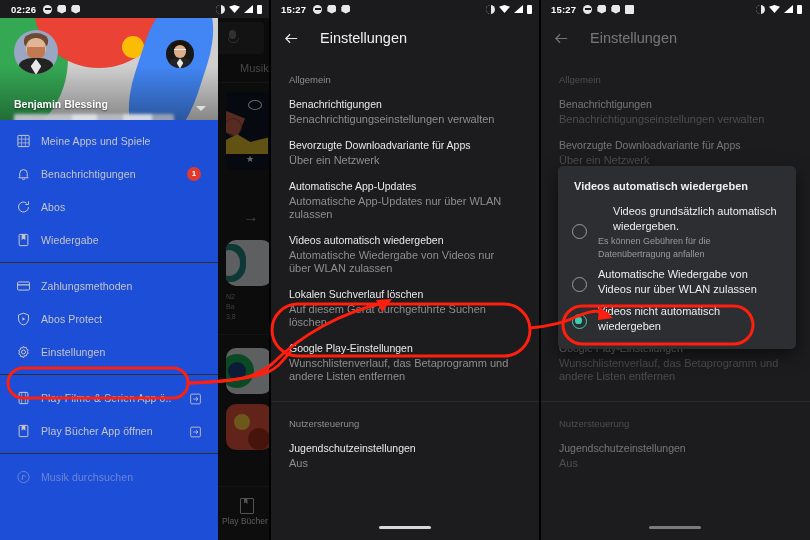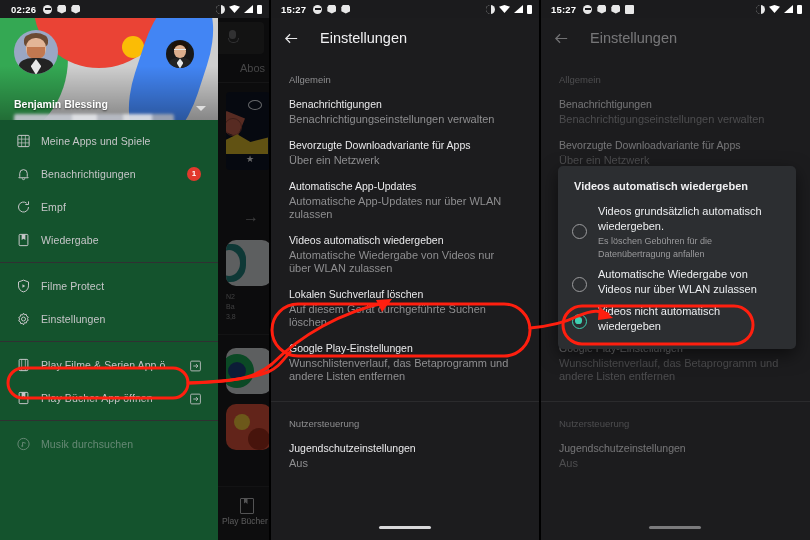--- a/index.html
+++ b/index.html
@@ -55,21 +55,21 @@
   .ps-card4{position:absolute;left:226px;top:404px;width:46px;height:46px;background:#d9513a;border-radius:10px;overflow:hidden;}
   .ps-c4a{position:absolute;left:8px;top:10px;width:16px;height:16px;background:#f0c33a;border-radius:50%;}
   .ps-c4b{position:absolute;left:22px;top:24px;width:22px;height:22px;background:#9e2d1b;border-radius:50%;}
   .ps-bot{position:absolute;left:218px;top:486px;width:52px;height:54px;background:#1e1e20;border-top:1px solid #2c2c2e;}
   .ps-bot-ic{position:absolute;left:240px;top:498px;width:12px;height:14px;border:1.4px solid #b9b9bb;border-radius:1px;}
   .ps-bot-ic:after{content:"";position:absolute;left:2.5px;top:-1px;width:4px;height:6px;background:#b9b9bb;clip-path:polygon(0 0,100% 0,100% 100%,50% 70%,0 100%);}
   .ps-bot-lb{position:absolute;left:222px;top:516px;color:#c4c4c6;font-size:8.5px;}
 
   .scrim{position:absolute;left:0;top:18px;width:270px;height:522px;background:rgba(0,0,0,.55);}
 
-  .drawer{position:absolute;left:0;top:18px;width:218px;height:522px;background:#14532d;z-index:10;overflow:hidden;}
+  .drawer{position:absolute;left:0;top:18px;width:218px;height:522px;background:#1d4ed8;z-index:10;overflow:hidden;}
   .dr-head{position:relative;width:218px;height:102px;overflow:hidden;background:#cfcfcf;}
   .g-green{position:absolute;left:-36px;top:-12px;width:104px;height:130px;background:#34a853;border-radius:0 0 60% 0;}
   .g-red{position:absolute;left:34px;top:-70px;width:130px;height:120px;background:#ea4335;border-radius:50%;}
   .g-yellow{position:absolute;left:122px;top:18px;width:22px;height:22px;background:#fbbc05;border-radius:50%;}
   .g-blue{position:absolute;left:138px;top:-24px;width:66px;height:150px;background:#4285f4;transform:rotate(18deg);border-radius:40%;}
   .g-shade{position:absolute;left:0;bottom:0;width:218px;height:54px;background:linear-gradient(transparent,rgba(0,0,0,.35));}
   .av1{position:absolute;left:14px;top:12px;width:44px;height:44px;border-radius:50%;overflow:hidden;background:#9aa7c4;}
   .av2{position:absolute;left:166px;top:22px;width:28px;height:28px;border-radius:50%;overflow:hidden;background:#181818;}
   .face{position:absolute;inset:0;}
   .f-hair{position:absolute;left:22%;top:6%;width:56%;height:34%;background:#6b4a33;border-radius:50% 50% 35% 35%;}
@@ -133,21 +133,21 @@
 
 <div id="stage">
 
   <div class="panel" id="p1">
     <div id="p1bg">
       <div class="ps-search"></div>
       <div class="ps-mic">
           <div class="cap"></div>
           <div class="stand"></div>
         </div>
-      <div class="ps-tab">Abos</div>
+      <div class="ps-tab">Musik</div>
       <div class="ps-tabline"></div>
       <div class="ps-card1">
         <div class="ps-c1a"></div>
           <div class="ps-c1b"></div>
           <div class="ps-c1c"></div>
           <div class="ps-c1d"></div>
           <div class="ps-c1e">★</div>
       </div>
       <div class="ps-arrow">→</div>
       <div class="ps-card2">
@@ -221,42 +221,51 @@
           <span class="dr-lab">Benachrichtigungen</span>
           <span class="dr-badge">1</span>
         </div>
         <div class="dr-item">
           <span class="dr-ico">
             <svg viewBox="0 0 24 24" width="15" height="15" fill="none" stroke="#c6c6c8" stroke-width="1.6">
                 <path d="M20 12a8 8 0 11-3-6.2"></path>
                 <path d="M20 3v5h-5"></path>
               </svg>
           </span>
-          <span class="dr-lab">Empf</span>
+          <span class="dr-lab">Abos</span>
         </div>
         <div class="dr-item">
           <span class="dr-ico">
             <svg viewBox="0 0 24 24" width="15" height="15" fill="none" stroke="#c6c6c8" stroke-width="1.6">
                 <rect x="5" y="3" width="14" height="18" rx="1.5"></rect>
                 <path d="M9 3v9l3-2 3 2V3" fill="#c6c6c8" stroke="none"></path>
               </svg>
           </span>
           <span class="dr-lab">Wiedergabe</span>
         </div>
 
         <div class="dr-sep"></div>
 
         <div class="dr-item">
           <span class="dr-ico">
             <svg viewBox="0 0 24 24" width="15" height="15" fill="none" stroke="#c6c6c8" stroke-width="1.6">
+                <rect x="2.5" y="5.5" width="19" height="13" rx="1.5"></rect>
+                <path d="M2.5 10h19" stroke-width="2"></path>
+              </svg>
+          </span>
+          <span class="dr-lab">Zahlungsmethoden</span>
+        </div>
+        <div class="dr-item">
+          <span class="dr-ico">
+            <svg viewBox="0 0 24 24" width="15" height="15" fill="none" stroke="#c6c6c8" stroke-width="1.6">
                 <path d="M12 2.6l8 3v6.2c0 5-3.4 8.6-8 9.6-4.6-1-8-4.6-8-9.6V5.6l8-3z"></path>
                 <path d="M10.3 9.2l4.4 2.8-4.4 2.8z" fill="#c6c6c8" stroke="none"></path>
               </svg>
           </span>
-          <span class="dr-lab">Filme Protect</span>
+          <span class="dr-lab">Abos Protect</span>
         </div>
         <div class="dr-item">
           <span class="dr-ico">
             <svg viewBox="0 0 24 24" width="15" height="15" fill="none" stroke="#c6c6c8" stroke-width="1.6">
                 <circle cx="12" cy="12" r="3.2"></circle>
                 <path d="M12 2.6l1.5 2.5 2.9-.5.6 2.9 2.6 1.4-1.3 2.6 1.3 2.6-2.6 1.4-.6 2.9-2.9-.5L12 21.4l-1.5-2.5-2.9.5-.6-2.9-2.6-1.4L5.7 12 4.4 9.4l2.6-1.4.6-2.9 2.9.5z"></path>
               </svg>
           </span>
           <span class="dr-lab">Einstellungen</span>
         </div>
@@ -428,22 +437,22 @@
       </div>
     </div>
     <div class="navbar-ind"></div>
 
     <div class="dialog">
       <div class="dlg-ttl">Videos automatisch wiedergeben</div>
 
       <div class="opt">
         <span class="radio first"></span>
         <span class="opt-txt">
-          <span class="opt-main" style="display:block;">Videos grundsätzlich automatisch wiedergeben.</span>
-          <span class="opt-sub" style="display:block;">Es löschen Gebühren für die Datenübertragung anfallen</span>
+          <span class="opt-main" style="display:block;margin-left:15px;">Videos grundsätzlich automatisch wiedergeben.</span>
+          <span class="opt-sub" style="display:block;">Es können Gebühren für die Datenübertragung anfallen</span>
         </span>
       </div>
 
       <div class="opt">
         <span class="radio second"></span>
         <span class="opt-txt">
           <span class="opt-main" style="display:block;">Automatische Wiedergabe von Videos nur über WLAN zulassen</span>
         </span>
       </div>
 

